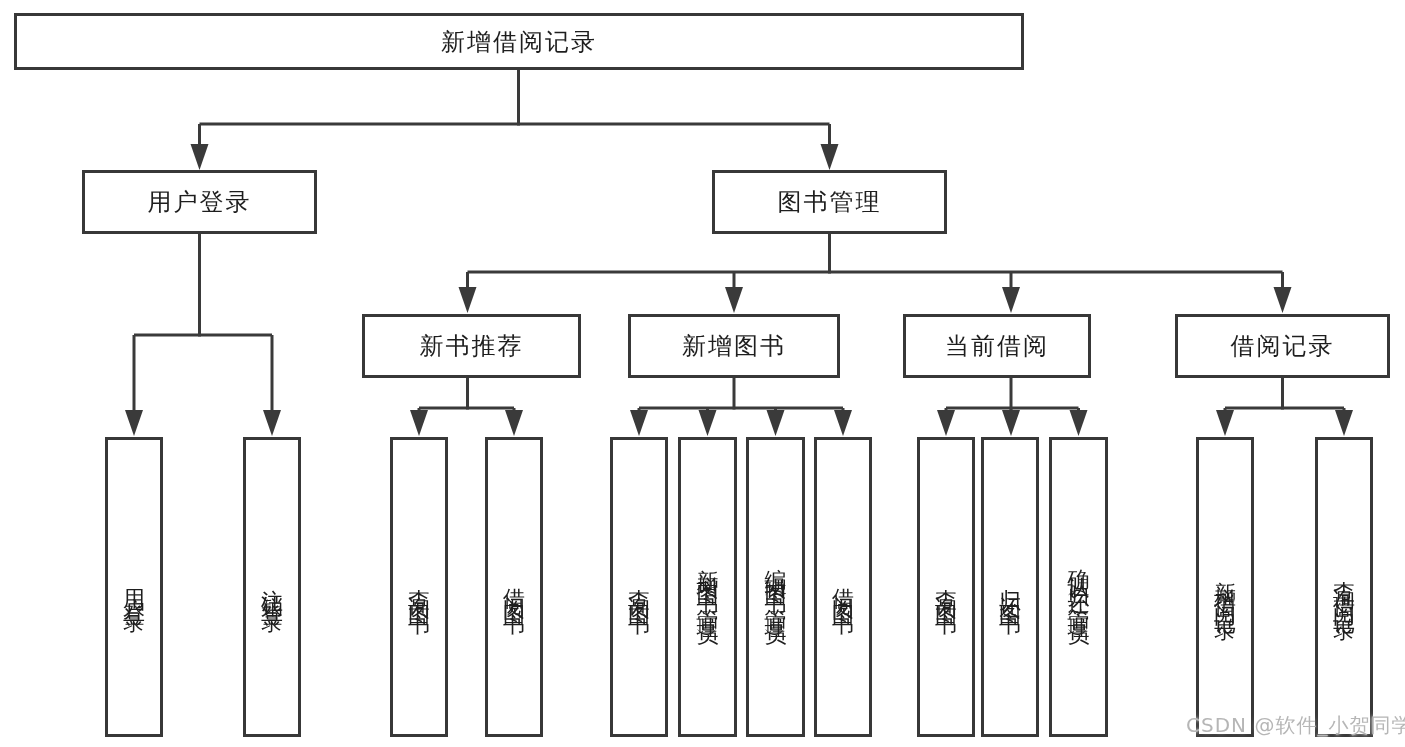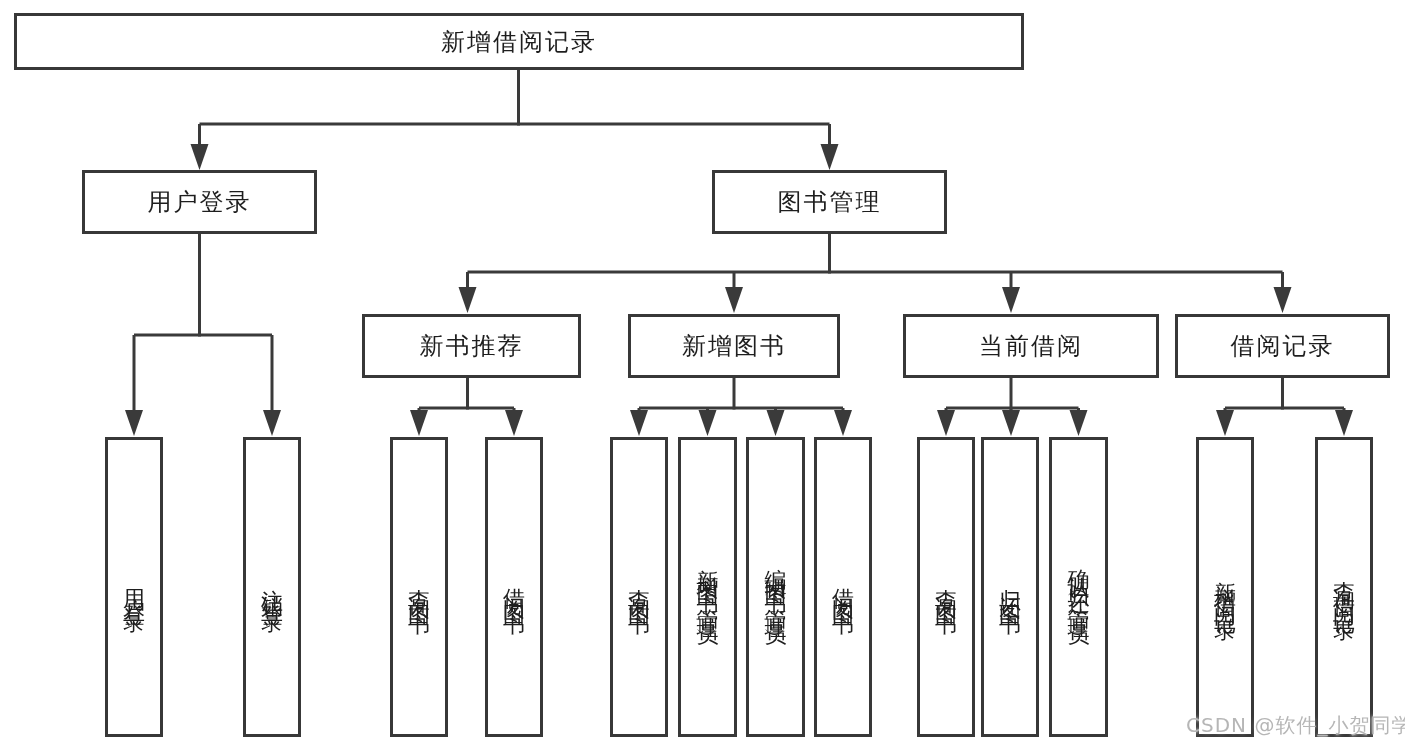--- a/index.html
+++ b/index.html
@@ -106,21 +106,21 @@
       <polygon points="1335,410 1353,410 1344,436" class="ar"></polygon>
     </svg>
 
   <div class="node h" style="left:14px;top:13px;width:1010px;height:57px">新增借阅记录</div>
 
   <div class="node h" style="left:82px;top:170px;width:235px;height:64px">用户登录</div>
   <div class="node h" style="left:712px;top:170px;width:235px;height:64px">图书管理</div>
 
   <div class="node h" style="left:362px;top:314px;width:219px;height:64px">新书推荐</div>
   <div class="node h" style="left:628px;top:314px;width:212px;height:64px">新增图书</div>
-  <div class="node h" style="left:903px;top:314px;width:256px;height:64px">当前借阅</div>
+  <div class="node h" style="left:903px;top:314px;width:188px;height:64px">当前借阅</div>
   <div class="node h" style="left:1175px;top:314px;width:215px;height:64px">借阅记录</div>
 
   <div class="node v" style="left:105px;top:437px;width:58px;height:300px">用户登录</div>
   <div class="node v" style="left:243px;top:437px;width:58px;height:300px">注销登录</div>
 
   <div class="node v" style="left:390px;top:437px;width:58px;height:300px">查询图书</div>
   <div class="node v" style="left:485px;top:437px;width:58px;height:300px">借阅图书</div>
 
   <div class="node v" style="left:610px;top:437px;width:58px;height:300px">查询图书</div>
   <div class="node v" style="left:678px;top:437px;width:59px;height:300px">新增图书（管理员）</div>

